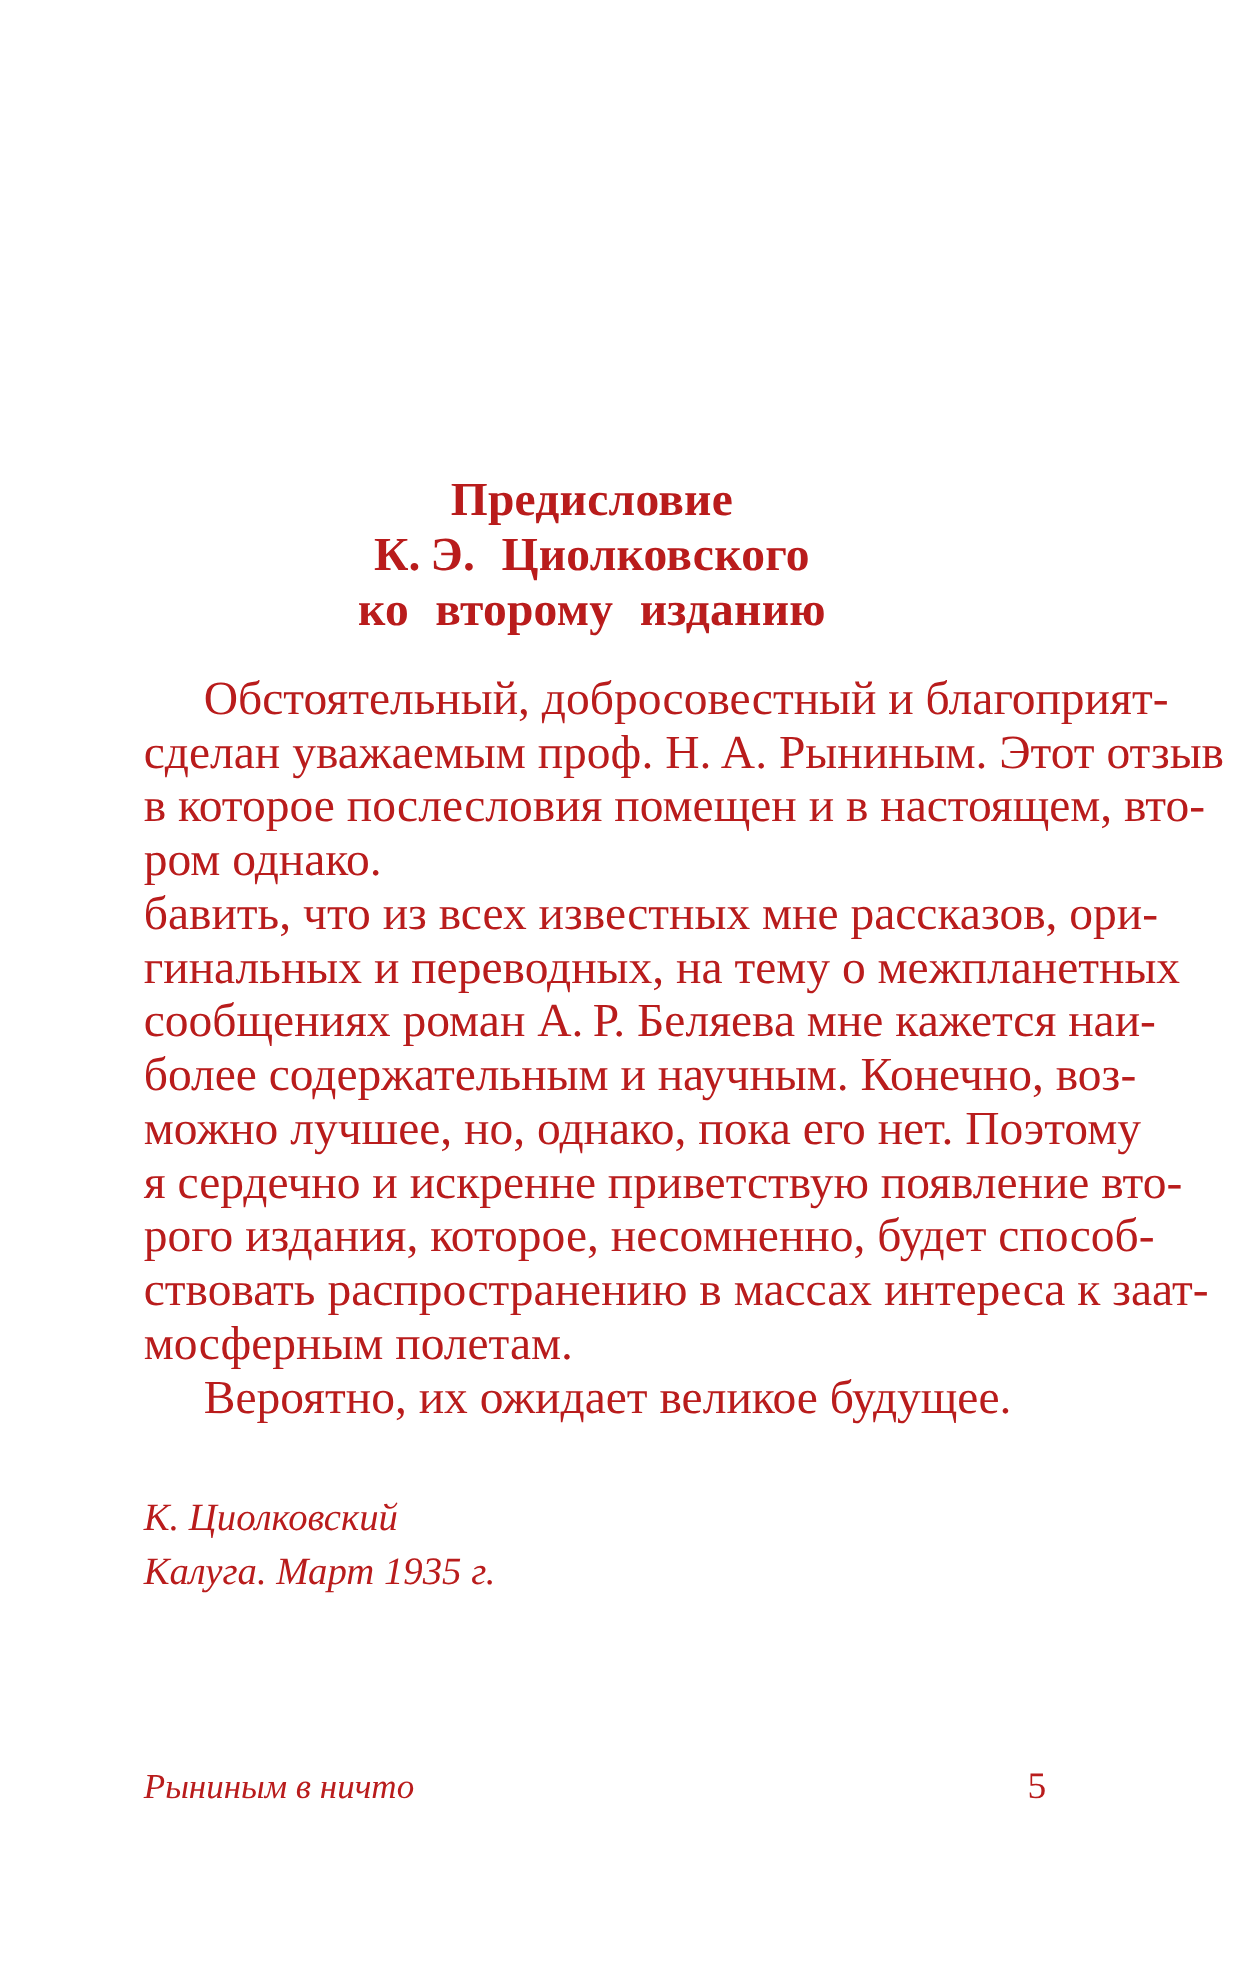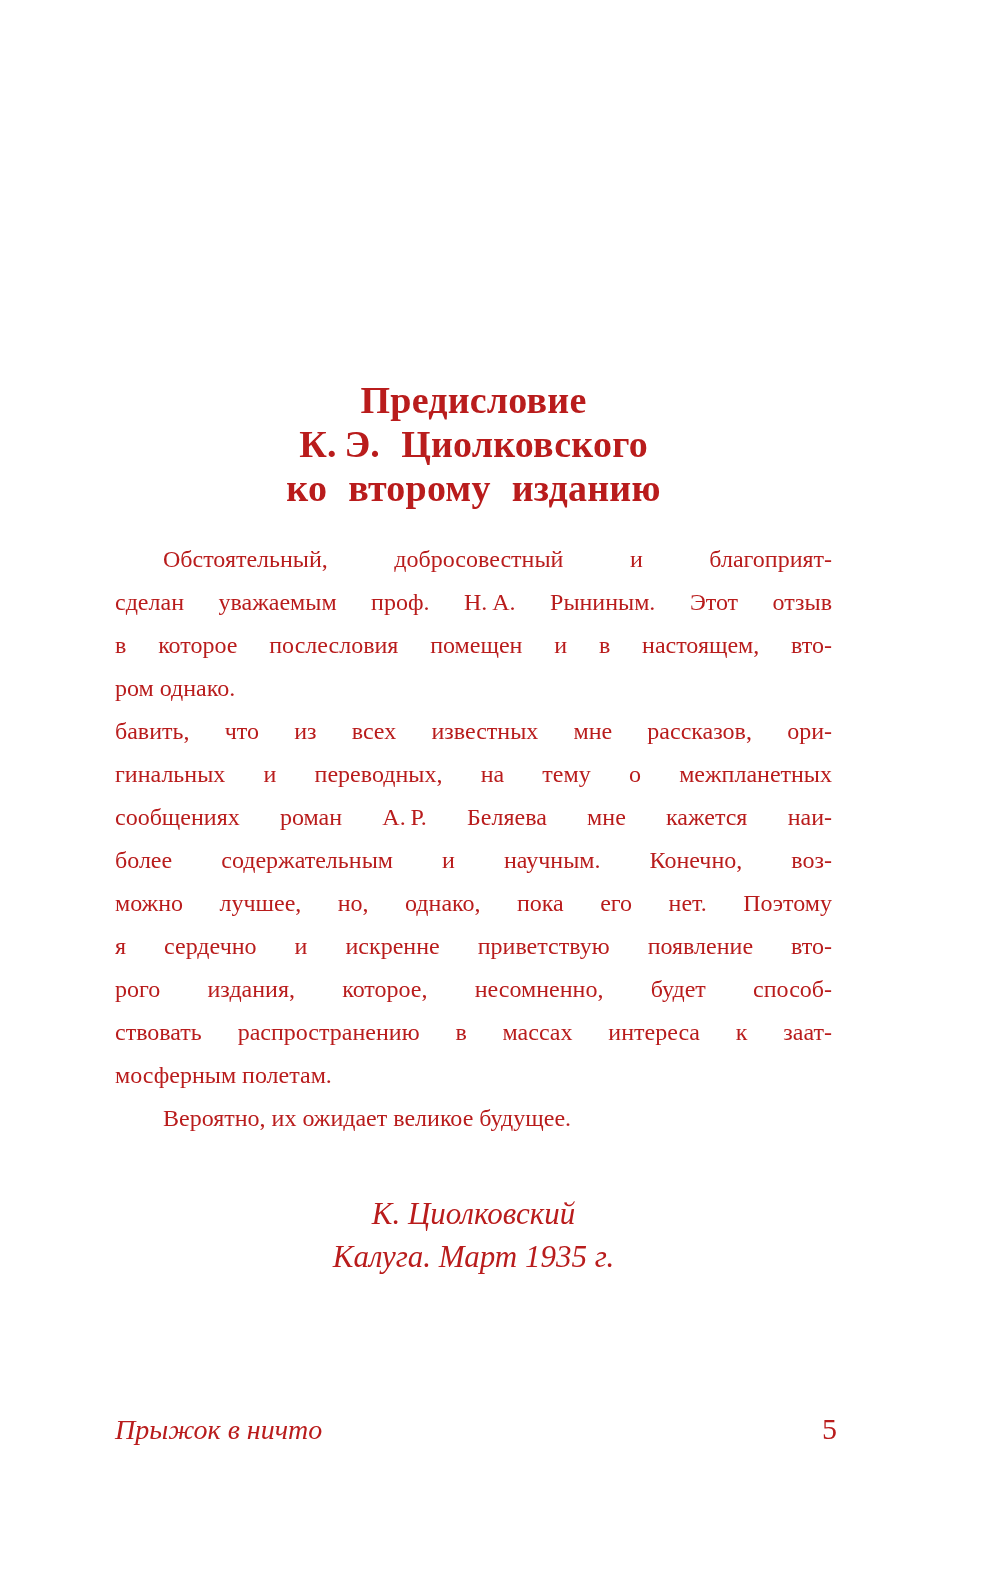--- a/index.html
+++ b/index.html
@@ -26,41 +26,41 @@
     font-size: 38px;
     line-height: 44px;
     word-spacing: 0.30em;
     letter-spacing: 0.2px;
   }
   .body-text {
     position: absolute;
     left: 115px;
     width: 717px;
     top: 538px;
-    font-size: 24px;
+    font-size: 38px;
     line-height: 43px;
   }
   .bline {
     white-space: nowrap;
     text-align: justify;
     text-align-last: justify;
   }
   .bline.last {
     text-align: left;
     text-align-last: left;
   }
   .bline.ind {
     text-indent: 48px;
   }
   .signature {
     position: absolute;
     left: 115px;
     width: 717px;
     top: 1192px;
-    text-align: center;
+    text-align: left;
     font-style: italic;
     font-size: 31px;
     line-height: 43px;
   }
   .footer {
     position: absolute;
     left: 115px;
     width: 722px;
     top: 1410px;
     display: flex;
@@ -106,17 +106,17 @@
 
     <div class="bline ind last">Вероятно, их ожидает великое будущее.</div>
   </div>
 
   <div class="signature">
     <div>К. Циолковский</div>
     <div>Калуга. Март 1935 г.</div>
   </div>
 
   <div class="footer">
-    <span class="footer-title">Прыжок в ничто</span>
+    <span class="footer-title">Рыниным в ничто</span>
     <span class="footer-page">5</span>
   </div>
 
 </div>
 
 </body></html>

